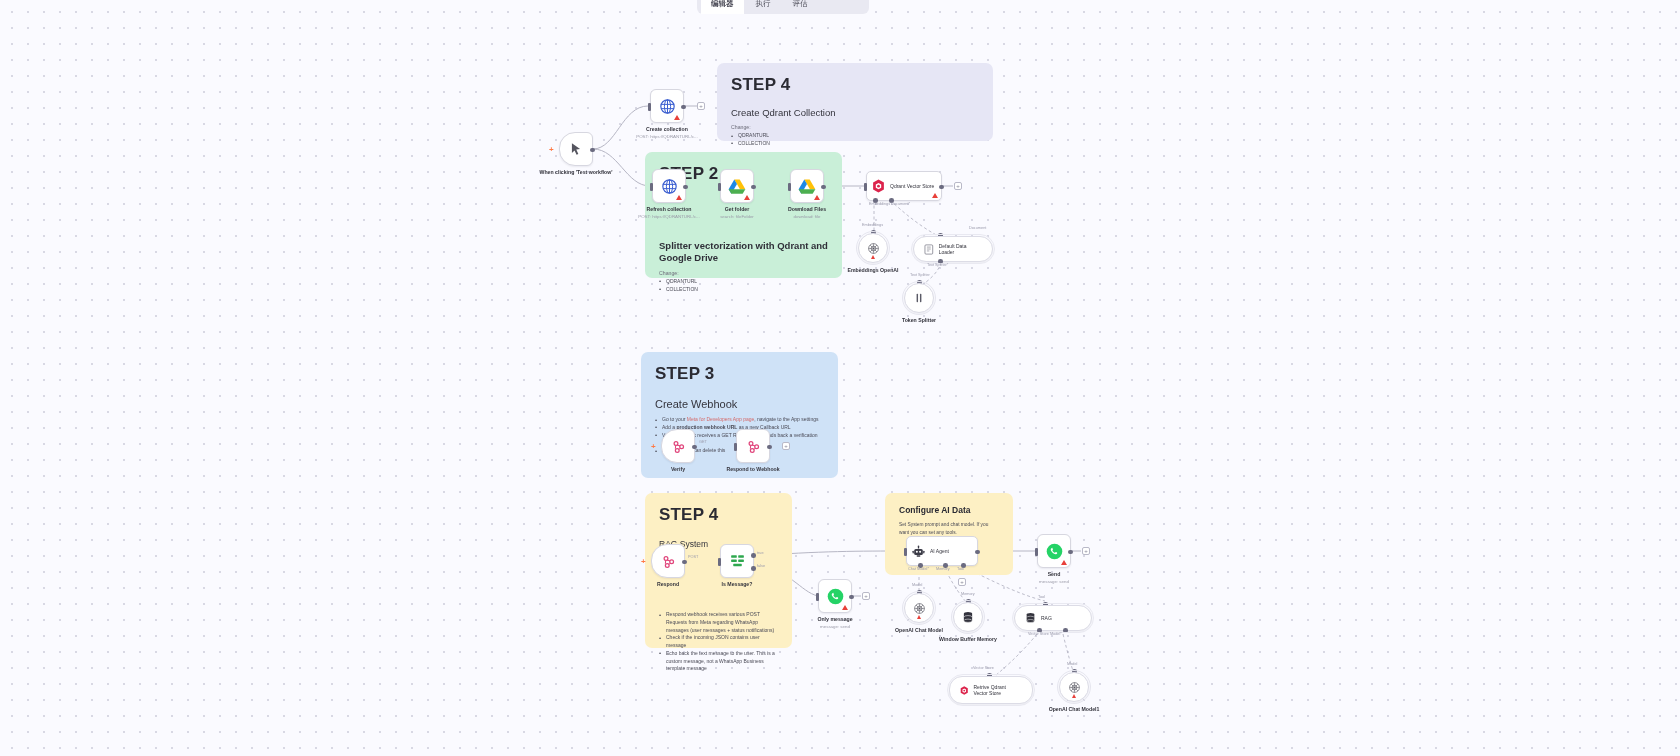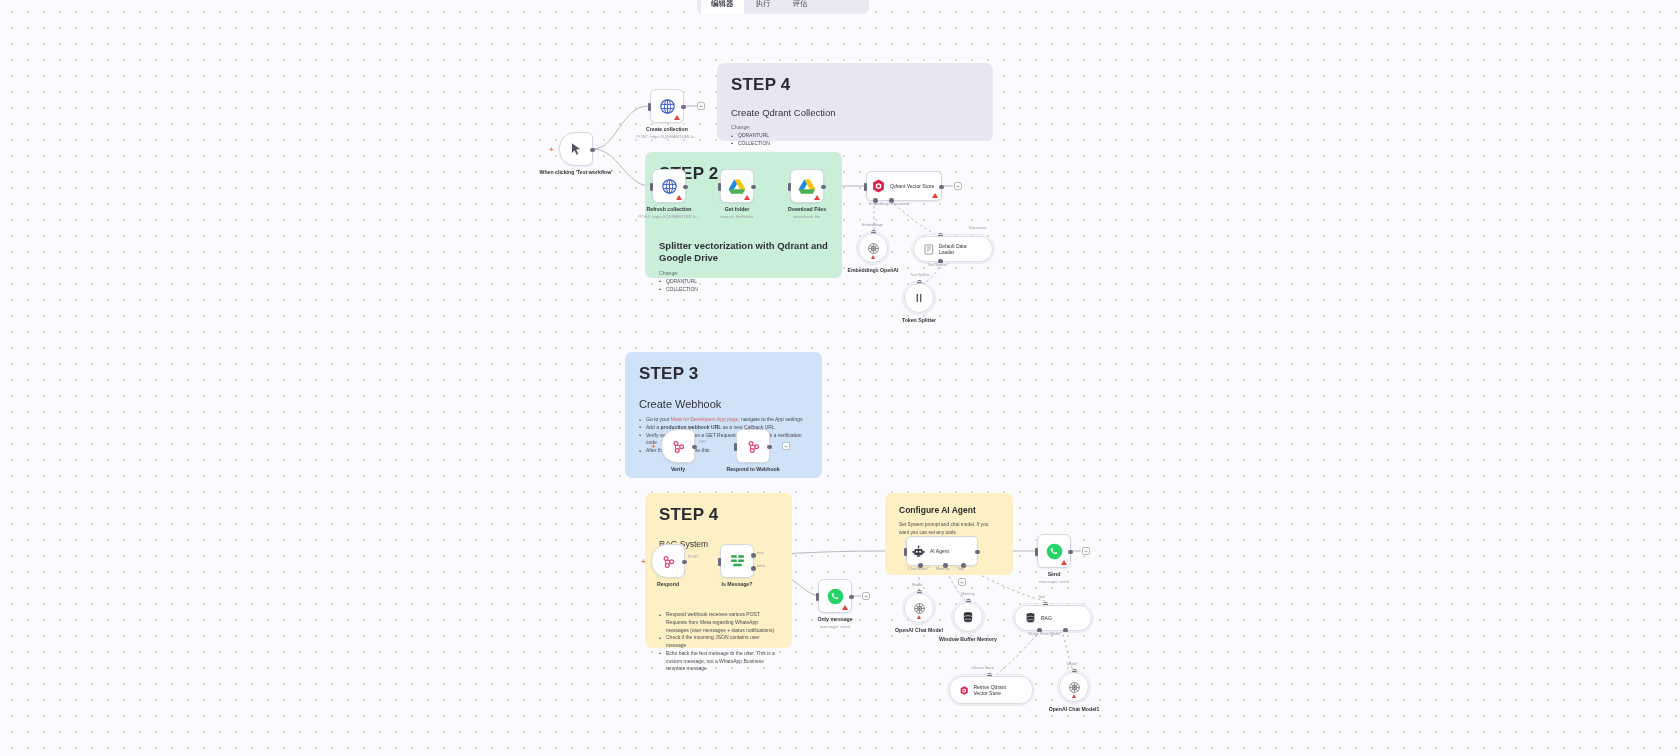--- a/index.html
+++ b/index.html
@@ -46,21 +46,21 @@
   }
   .sticky li b { font-weight: 700; }
   .sticky li .lnk { color: #d46a6a; }
 
   #note-step1 { left: 717px; top: 63px; width: 276px; height: 78px;
     background: #e6e6f5; }
   #note-step2 { left: 645px; top: 152px; width: 197px; height: 126px;
     background: #c9efd8; }
   #note-step2 .st-big { font-size: 9.5px; font-weight: 700; line-height: 1.25;
     color: #2f2f38; margin-bottom: 6px; }
-  #note-step3 { left: 625px; top: 352px; width: 197px; height: 126px;
+  #note-step3 { left: 641px; top: 352px; width: 197px; height: 126px;
     background: #cfe2f7; }
   #note-step4 { left: 645px; top: 493px; width: 147px; height: 155px;
     background: #fdf0c4; }
   #note-important { left: 474px; top: 459px; width: 130px; height: 58px;
     background: #fbd7dd; }
   #note-important .st-sub { font-size: 7px; margin-bottom: 4px; color: #3a3a43;}
   #note-important .imp-title { font-size: 7.5px; font-weight: 700; color:#2b2b33; margin-bottom: 5px;}
   #note-important li { font-size: 4.6px; }
   #note-aiagent { left: 885px; top: 493px; width: 128px; height: 82px;
     background: #fdf0c4; }
@@ -259,21 +259,21 @@
     <div class="st-sub">RAG System</div>
     <ul>
       <li>Respond webhook receives various POST Requests from Meta regarding WhatsApp messages (user messages + status notifications)</li>
       <li>Check if the incoming JSON contains user message</li>
       <li>Echo back the text message to the user. This is a custom message, not a WhatsApp Business template message</li>
     </ul>
   </div>
 
 
   <div class="sticky" id="note-aiagent">
-    <div class="aia-title">Configure AI Agent</div>
+    <div class="aia-title">Configure AI Data</div>
     <div class="aia-body">Set System prompt and chat model. If you want you can set any tools.</div>
   </div>
 
   <div class="node" style="left:559px; top:132px;">
     <div class="trig-plus" style="left:-10px; top:13px;">+</div>
     <div class="nbox trigger">
       <svg class="ic" width="14" height="14" viewBox="0 0 24 24">
         <path d="M5 2 L19 12 L12.5 13 L16 20.5 L13 22 L9.5 14.5 L5 19 Z" fill="#55555f"></path>
       </svg>
       <div class="port" style="right:-2.5px; top:14.5px;"></div>

